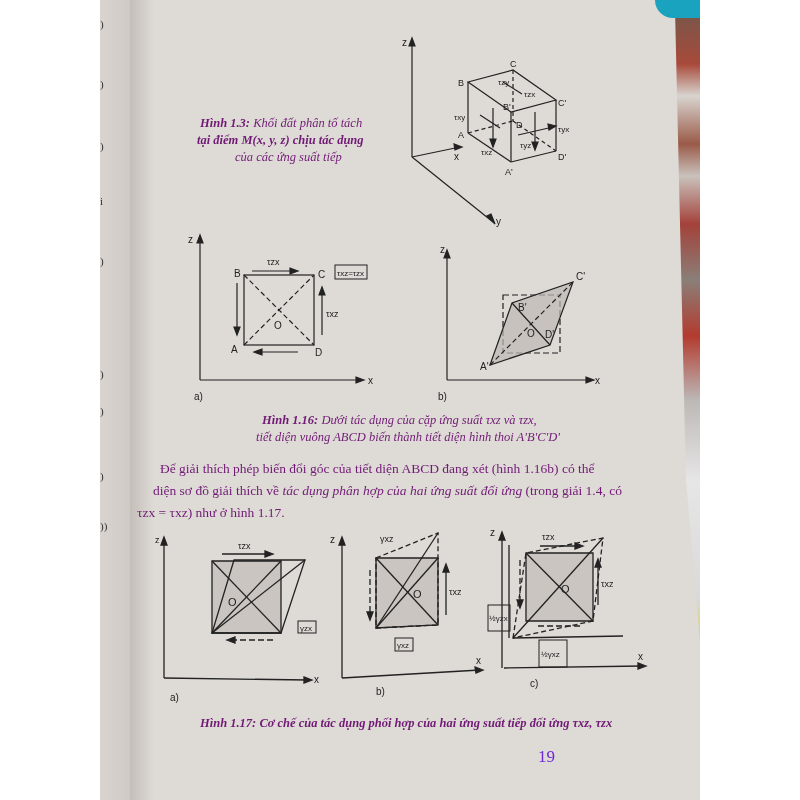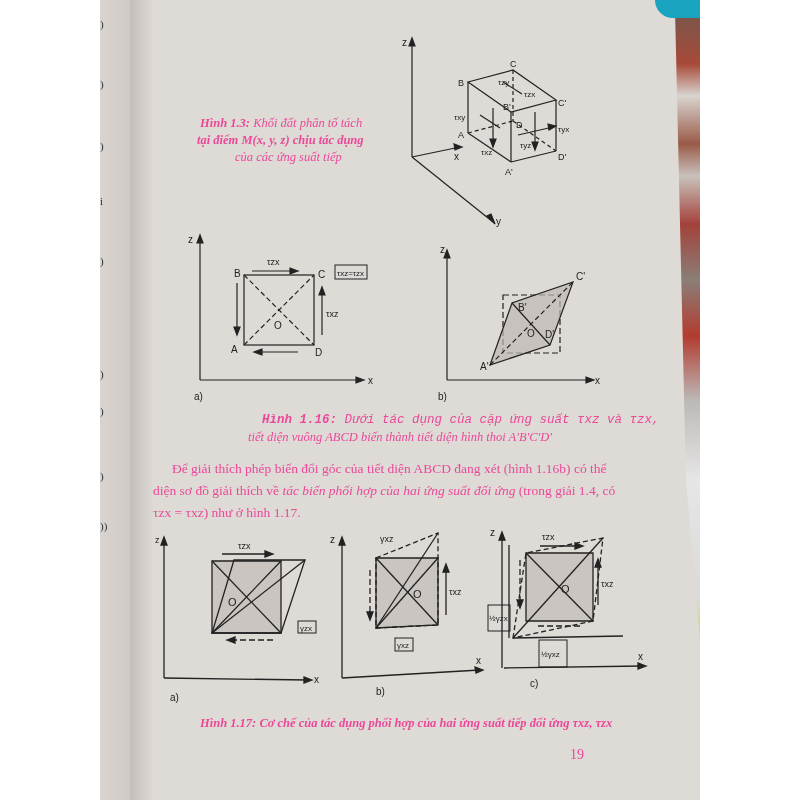--- a/index.html
+++ b/index.html
@@ -7,25 +7,25 @@
   .photo{position:absolute;left:100px;top:0;width:600px;height:800px;background:#b9b1ac;overflow:hidden;}
   .leftpage{position:absolute;left:0;top:0;width:30px;height:800px;background:linear-gradient(90deg,#d9d4d0,#cfcac5);}
   .leftpage .frag{position:absolute;left:0;font-size:11px;color:#333;}
   .gutter{position:absolute;left:30px;top:0;width:24px;height:800px;background:linear-gradient(90deg,#c4beb9,#dedad6);}
   .bg-right{position:absolute;left:545px;top:0;width:55px;height:800px;
      background:linear-gradient(180deg,#6c5a4e 0%,#a84a3a 8%,#d8d4cf 12%,#9a5a48 18%,#c9c2bc 22%,#a3423a 28%,#8a7f78 35%,#b33b2f 42%,#bcb8b6 50%,#e7e6e6 60%,#d9d9d9 75%,#d7d338 81%,#68b7b0 85%,#9b7b5d 92%,#836448 100%);}
   .page-edge{position:absolute;left:54px;top:0;width:560px;height:800px;background:#dedad6;
      clip-path:polygon(0 0,93% 0,95% 60%,100% 100%,0 100%);}
   .tape{position:absolute;left:555px;top:0;width:70px;height:18px;background:#1aa3bf;border-radius:0 0 20px 30px;}
   .fig{position:absolute;}
-  .txt{position:absolute;color:#ec4899;white-space:nowrap;}
+  .txt{position:absolute;color:#701a75;white-space:nowrap;}
   .cap{font-style:italic;font-size:12.5px;}
   .cap b{font-style:italic;}
   .body{font-size:13.5px;line-height:22px;}
-  .pnum{position:absolute;left:538px;top:747px;font-size:14px;color:#ec4899;margin-left:32px;}
+  .pnum{position:absolute;left:538px;top:747px;font-size:17px;color:#6d28d9;}
   svg text{font-family:"Liberation Sans",sans-serif;fill:#222;}
 </style>
 </head>
 <body>
 
 <div class="photo">
   <div class="bg-right"></div>
   <div class="page-edge"></div>
   <div class="tape"></div>
   <div class="leftpage">
@@ -137,26 +137,26 @@
   <text x="20" y="28" font-size="10">z</text>
   <text x="175" y="159" font-size="10">x</text>
   <text x="60" y="145" font-size="10">A'</text>
   <text x="98" y="86" font-size="10">B'</text>
   <text x="156" y="55" font-size="10">C'</text>
   <text x="125" y="113" font-size="10">D'</text>
   <text x="107" y="112" font-size="10">O</text>
   <text x="18" y="175" font-size="10">b)</text>
 </svg>
 
-<div class="txt cap" style="left:262px;top:413px;font-family:Liberation Mono, monospace;"><b>Hình 1.16:</b> <span>Dưới tác dụng của cặp ứng suất τxz và τzx,</span></div>
-<div class="txt cap" style="left:248px;top:430px;text-align:center;">tiết diện vuông ABCD biến thành tiết diện hình thoi A'B'C'D'</div>
-
-<div class="txt body" style="left:172px;top:458px;text-align:center;">Để giải thích phép biến đổi góc của tiết diện ABCD đang xét (hình 1.16b) có thể</div>
-<div class="txt body" style="left:153px;top:480px;"><span>diện sơ đồ giải thích về </span><i>tác biến phối hợp của hai ứng suất đối ứng</i><span> (trong giải 1.4, có</span></div>
-<div class="txt body" style="left:153px;top:502px;">τzx = τxz) như ở hình 1.17.</div>
+<div class="txt cap" style="left:262px;top:413px;"><b>Hình 1.16:</b> <span>Dưới tác dụng của cặp ứng suất τxz và τzx,</span></div>
+<div class="txt cap" style="left:256px;top:430px;text-align:center;">tiết diện vuông ABCD biến thành tiết diện hình thoi A'B'C'D'</div>
+
+<div class="txt body" style="left:160px;top:458px;text-align:center;">Để giải thích phép biến đổi góc của tiết diện ABCD đang xét (hình 1.16b) có thể</div>
+<div class="txt body" style="left:153px;top:480px;"><span>diện sơ đồ giải thích về </span><i>tác dụng phân hợp của hai ứng suất đối ứng</i><span> (trong giải 1.4, có</span></div>
+<div class="txt body" style="left:137px;top:502px;">τzx = τxz) như ở hình 1.17.</div>
 
 <svg class="fig" style="left:150px;top:525px" width="180" height="180" viewBox="0 0 180 180">
   <g stroke="#222" fill="none" stroke-width="1.3">
     <line x1="14" y1="153" x2="14" y2="14"></line>
       <polygon points="14,12 11,20 17,20" fill="#222"></polygon>
     <line x1="14" y1="153" x2="158" y2="155"></line>
       <polygon points="162,155 154,152 154,158" fill="#222"></polygon>
     <polygon points="62,36 131,36 131,108 62,108" fill="#bdb8b3" fill-opacity="0.6"></polygon>
     <polygon points="62,108 131,108 155,35 84,35"></polygon>
     <line x1="62" y1="36" x2="131" y2="108"></line>

